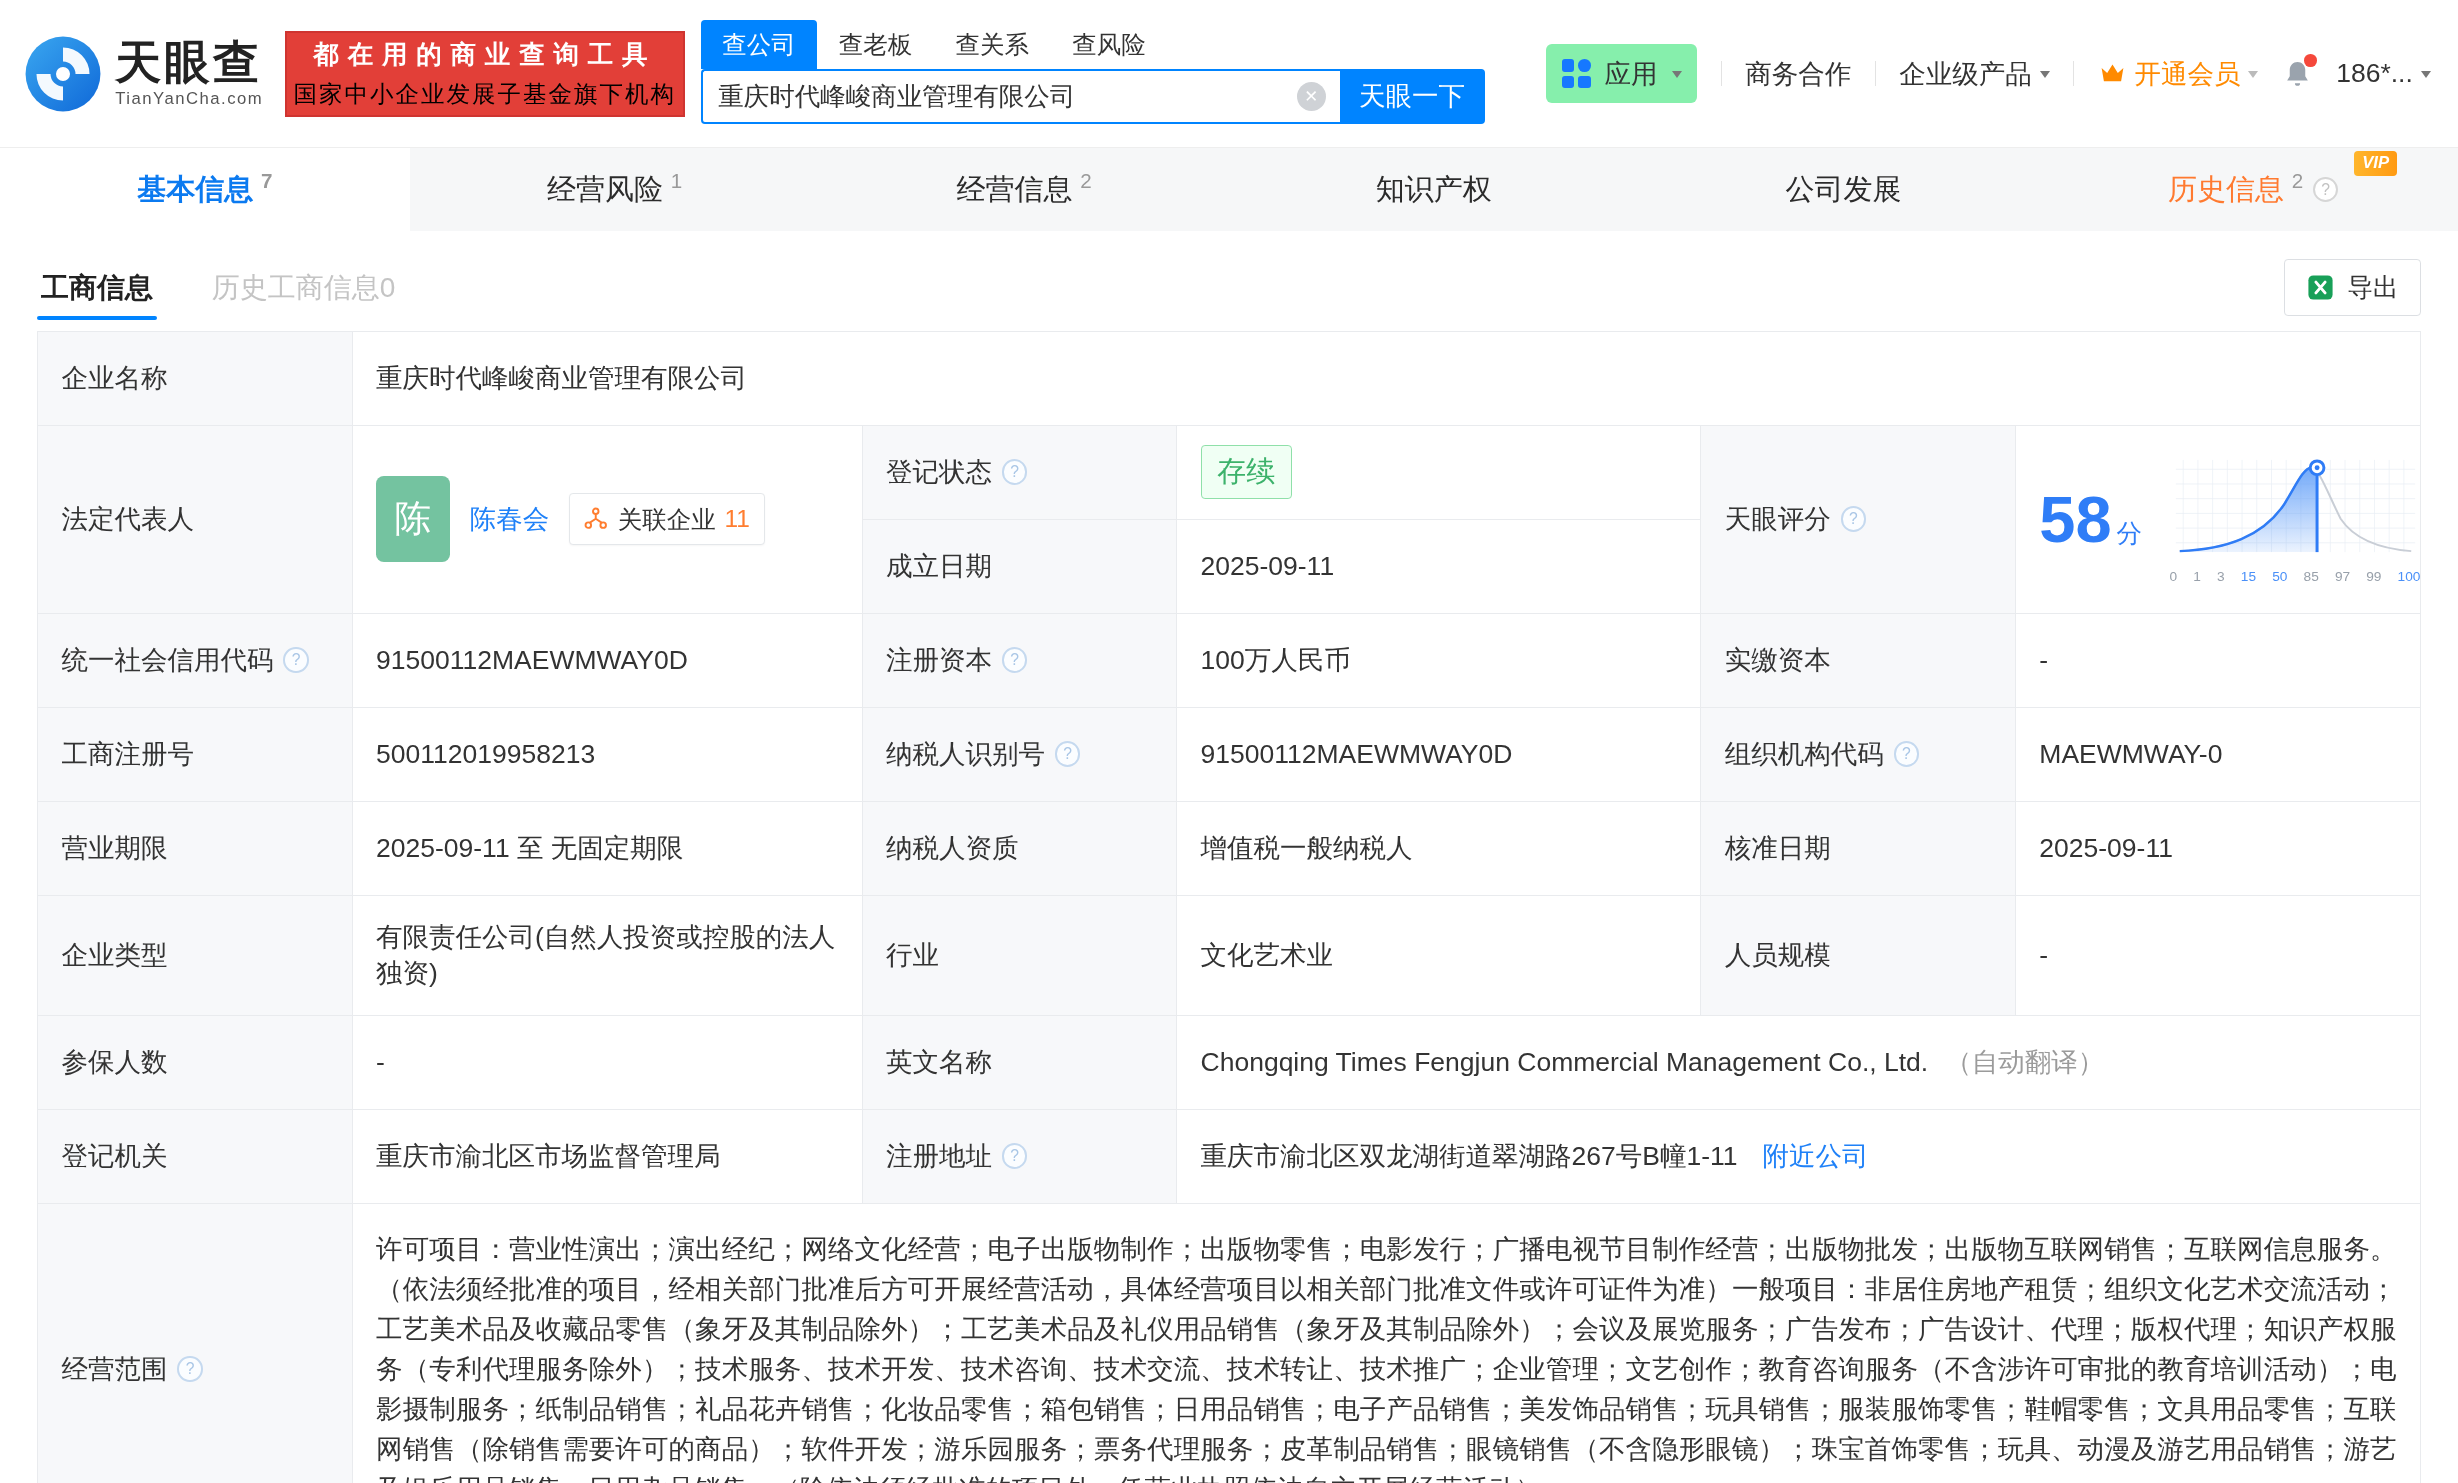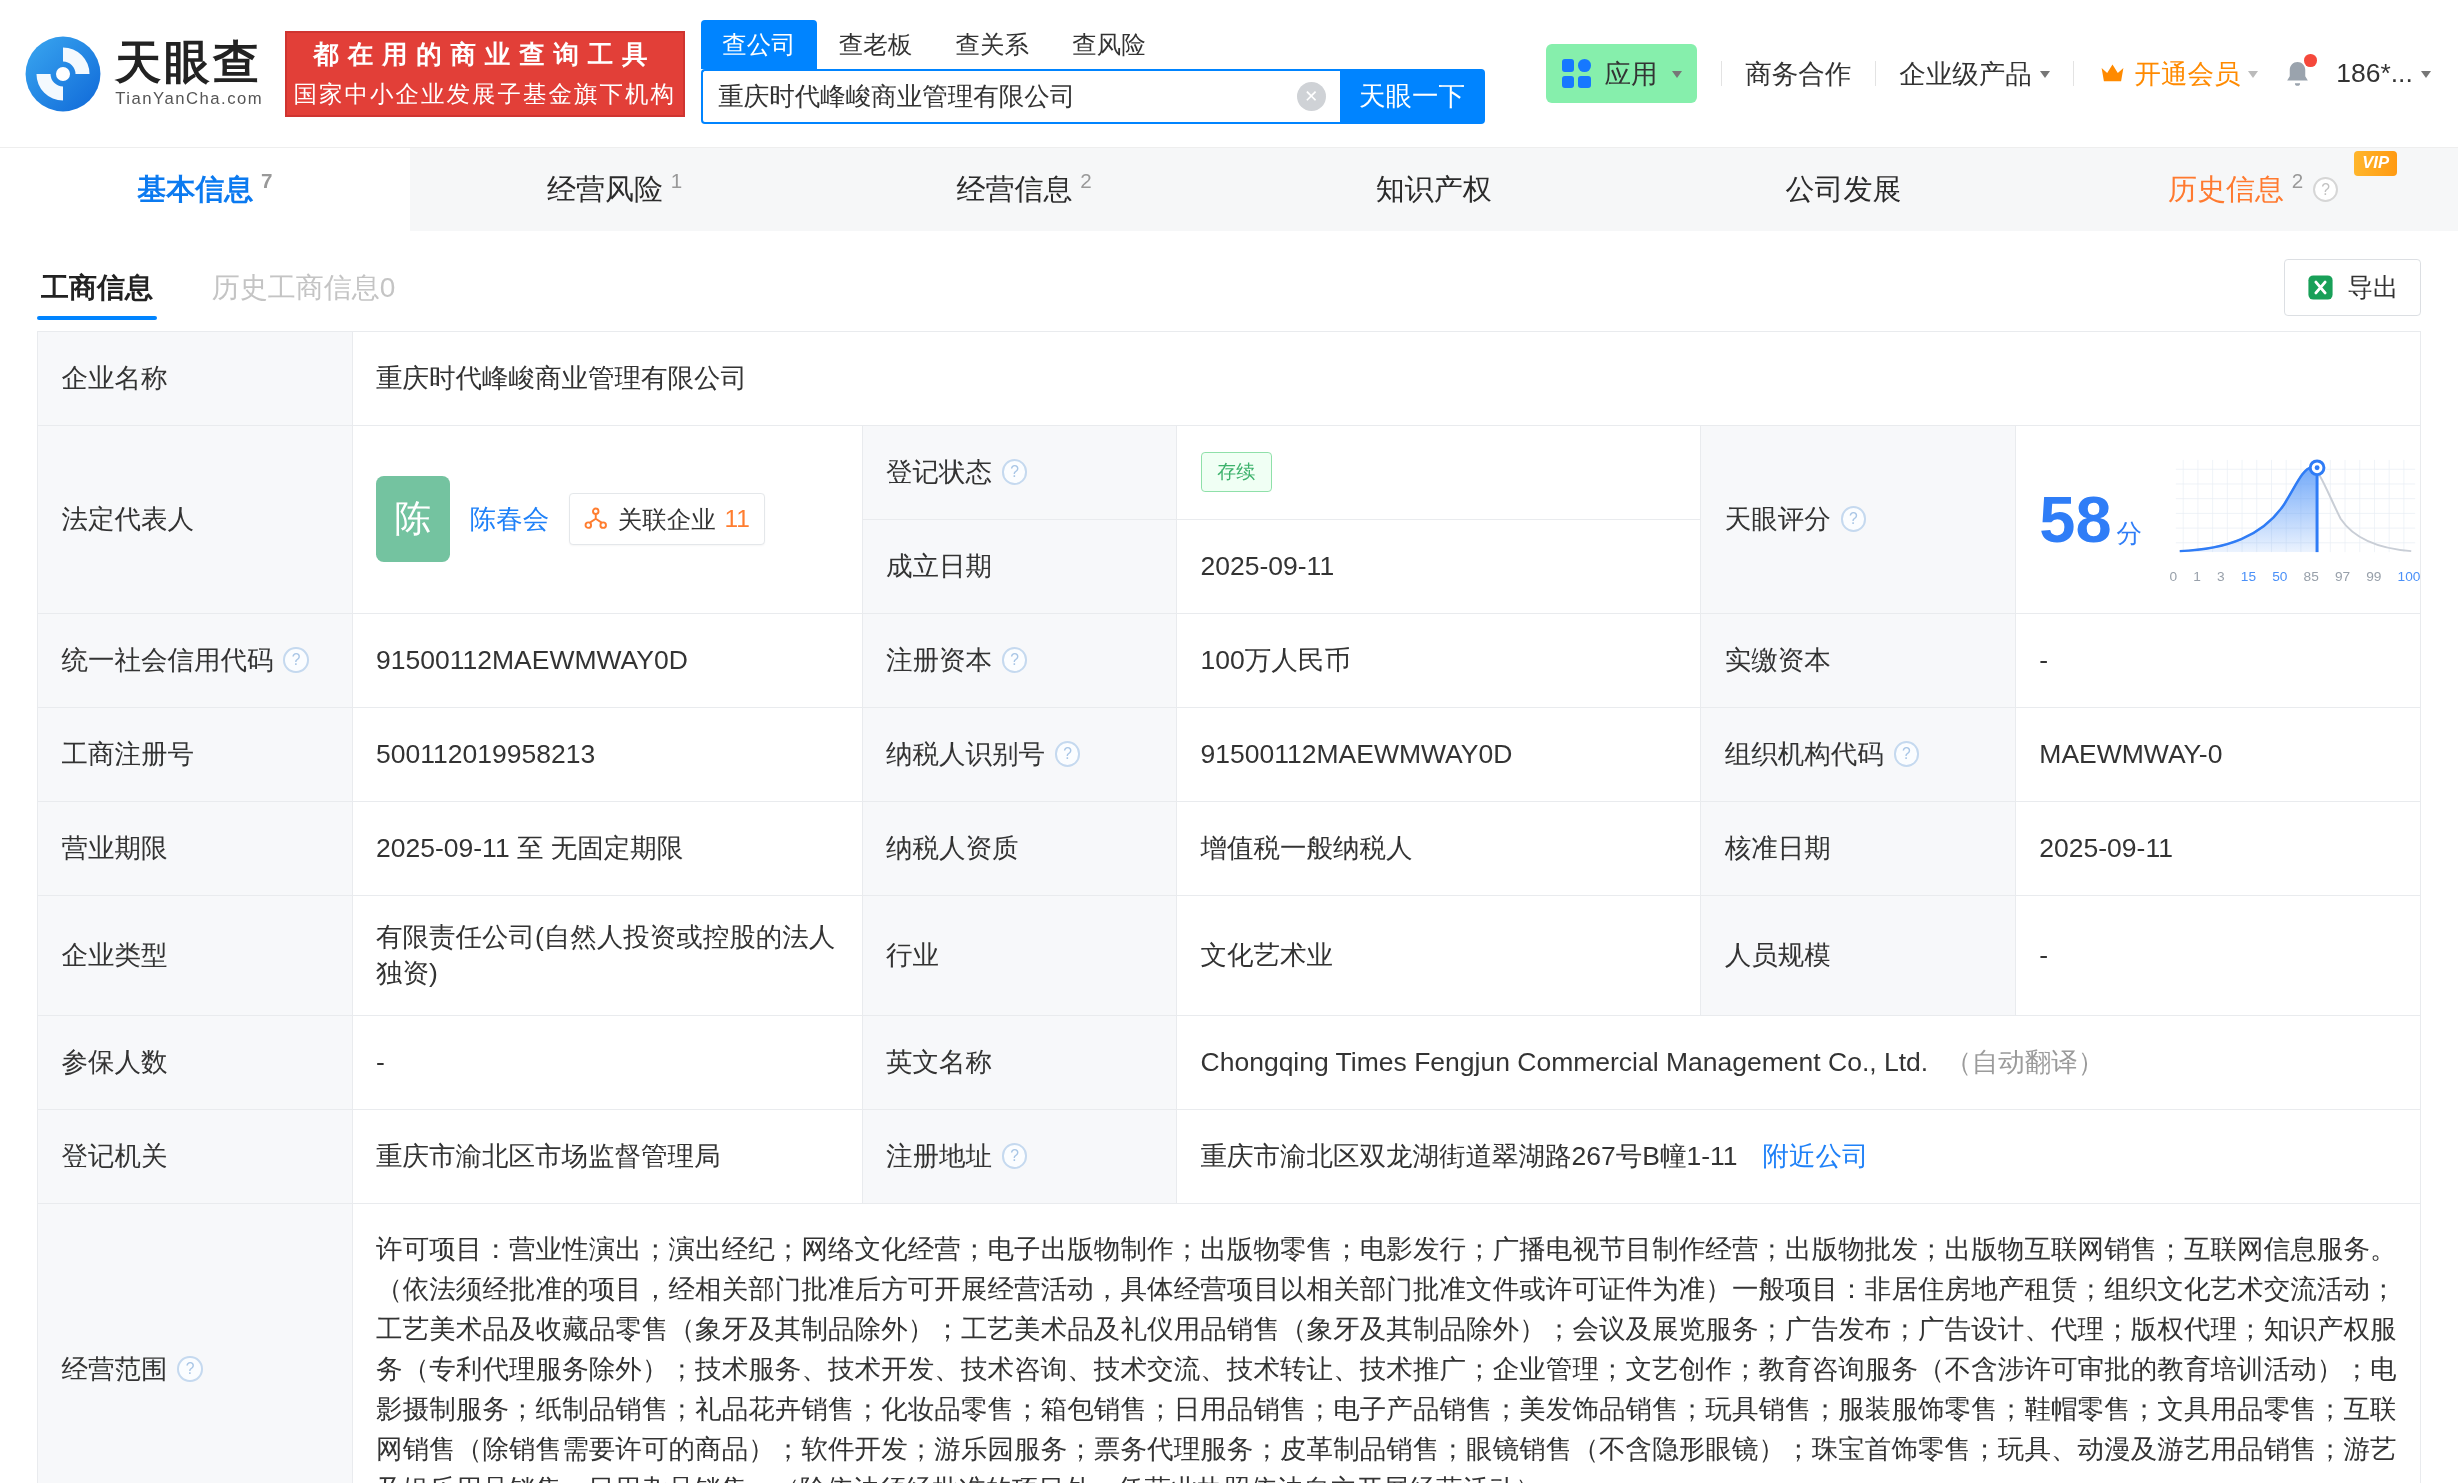--- a/index.html
+++ b/index.html
@@ -9,21 +9,21 @@
     color:#333; background:#fff; width:2458px; height:1484px; overflow:hidden;
   }
   
   .topbar { height:147px; display:flex; align-items:center; padding:0 27.4px 0 23.5px; background:#fff; }
   .logo { display:flex; align-items:center; gap:13.7px; cursor:pointer; }
   .logo-text .brand { font-size:46px; font-weight:bold; color:#222; letter-spacing:2.9px; line-height:1.05; }
   .logo-text .site { font-size:16.7px; color:#555; letter-spacing:1.5px; margin-top:2px; }
   .banner { margin-left:21.6px; width:400px; height:86px; background:#e23f38; border:2.9px solid #cf3430;
     display:flex; flex-direction:column; justify-content:center; align-items:center; gap:5.9px; }
   .banner .b1 { color:#fff; font-size:25.5px; font-weight:bold; letter-spacing:8.8px; white-space:nowrap; }
-  .banner .b2 { color:#ffffff; font-size:23.5px; letter-spacing:2px; white-space:nowrap; }
+  .banner .b2 { color:#000000; font-size:23.5px; letter-spacing:2px; white-space:nowrap; }
   .search-area { margin-left:15.7px; width:784px; }
   .search-tabs { display:flex; align-items:flex-end; height:45px; }
   .search-tab { font-size:24.5px; color:#333; padding:7.8px 21.6px; cursor:pointer; }
   .search-tab.active { background:#0084ff; color:#fff; border-radius:3.9px 3.9px 0 0; }
   .search-row { display:flex; height:55px; }
   .search-input-wrap { flex:1; border:2px solid #0084ff; border-right:none; border-radius:3.9px 0 0 3.9px;
     display:flex; align-items:center; padding:0 13.7px 0 15.7px; background:#fff; }
   .search-input-wrap input { flex:1; border:none; outline:none; font-size:25.5px; color:#333;
     font-family:inherit; background:transparent; }
   .clear-icon { width:29px; height:29px; border-radius:50%; background:#cfd2d6; color:#fff;
@@ -80,21 +80,21 @@
   .rep-cell { display:flex; align-items:center; }
   .avatar { width:74px; height:86px; border-radius:7.8px; background:#74c3a0; color:#fff; font-size:37px;
     display:flex; align-items:center; justify-content:center; flex:0 0 auto; }
   .link { color:#1f81f8; text-decoration:none; cursor:pointer; }
   .rep-name { margin-left:19.6px; font-size:26.5px;text-align:center; }
   .related-badge { margin-left:19.6px; display:inline-flex; align-items:center; gap:8.8px; border:1px solid #e4e7ea;
     border-radius:3.9px; padding:8.8px 13.7px; cursor:pointer; background:#fff; box-shadow:0 1px 2px rgba(0,0,0,0.04); }
   .related-badge .rl { font-size:24.5px; color:#333; }
   .related-badge .rc { font-size:24.5px; color:#ff7d2f; }
   .status-badge { display:inline-block; padding:5.9px 15.7px; background:#f0fff4; border:1px solid #8fe0a9;
-    color:#3cb26b; border-radius:3.9px; font-size:19px; }
+    color:#3cb26b; border-radius:3.9px; font-size:29px; }
   .muted-note { color:#9b9b9b; margin-left:9.8px; }
   .addr-link { margin-left:17.6px; }
   
   .score-wrap { display:flex; align-items:center; }
   .score-num { display:flex; align-items:baseline; color:#2f7df7; }
   .score-value { font-size:65px; font-weight:bold; line-height:1; }
   .score-unit { font-size:25.5px; margin-left:4.9px; }
   .score-chart { margin-left:25.5px; width:255px; }
   .ticks { display:flex; justify-content:space-between; font-size:13.7px; color:#98a0aa; margin-top:2px; padding:0 2px; }
   .ticks span.hl { color:#4a90f8; }

